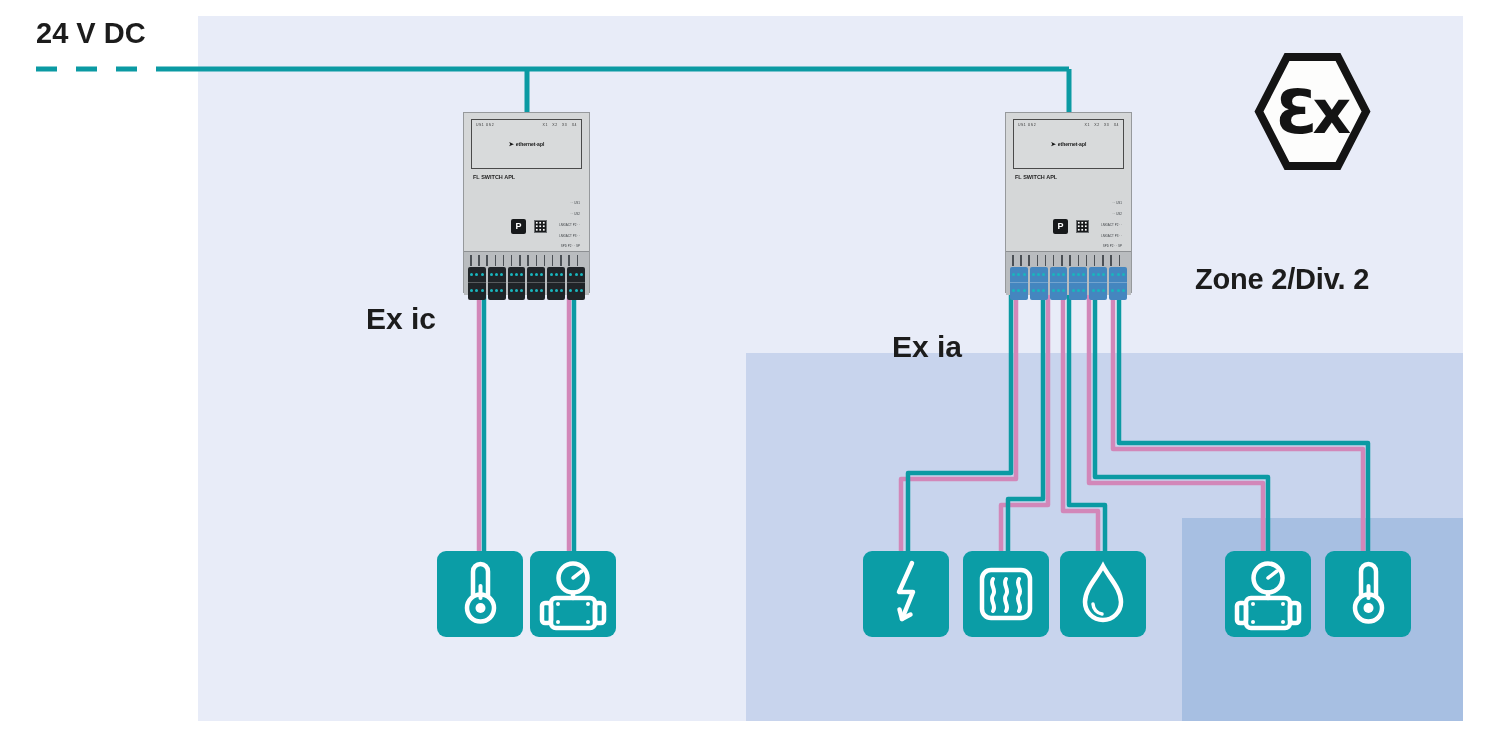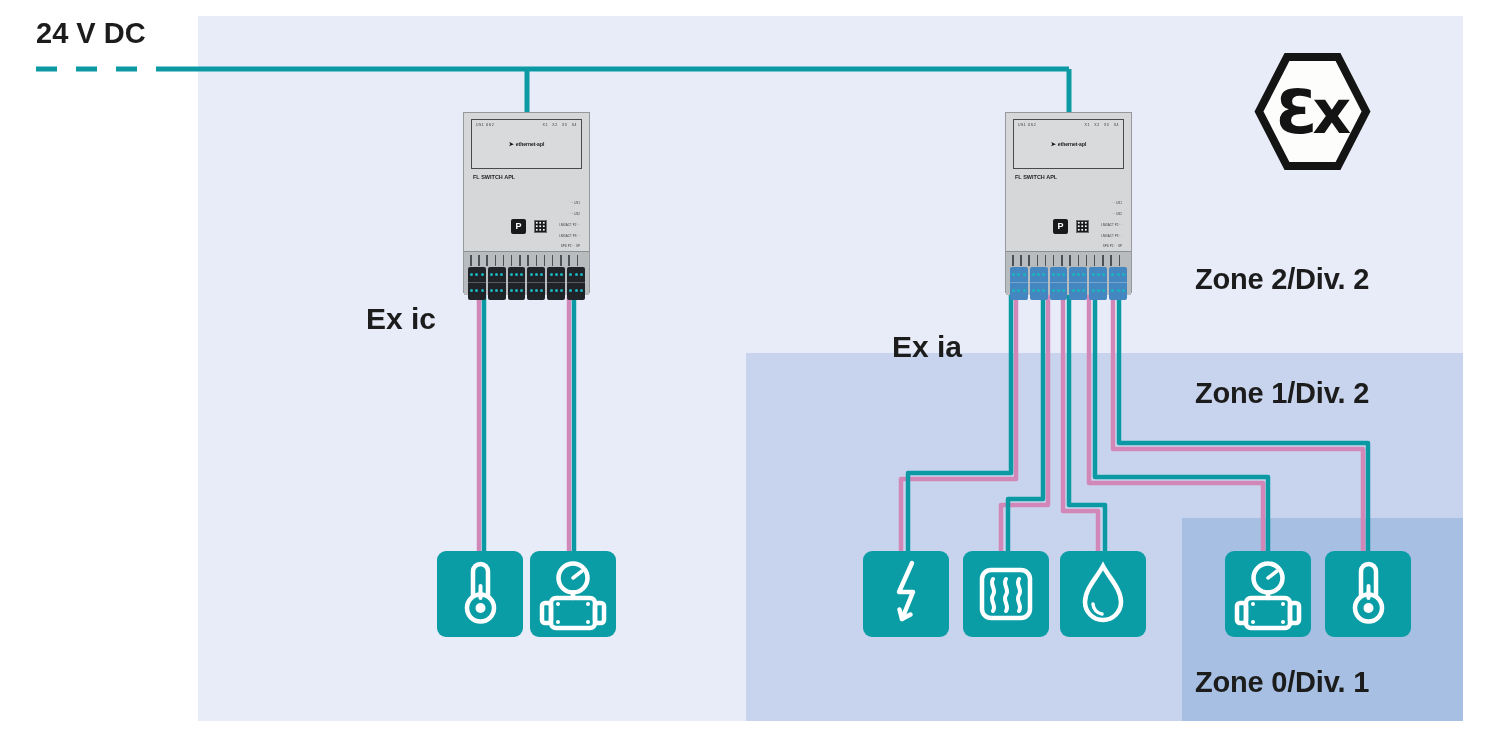--- a/index.html
+++ b/index.html
@@ -106,22 +106,20 @@
     </g>
 
     <g>
       <polygon points="1259,111.5 1287,57 1338,57 1366,111.5 1338,166 1287,166" fill="#fdfdfc" stroke="#141414" stroke-width="8" stroke-linejoin="miter"></polygon>
       <text x="1311" y="133" text-anchor="middle" font-family="DejaVu Sans, sans-serif" font-size="60" font-weight="bold" letter-spacing="-5" fill="#141414">Ɛx</text>
     </g>
   </svg>
 
   <div id="power-label">24 V DC</div>
   <div class="zone-label" id="zone2-label">Zone 2/Div. 2</div>
-  <div class="zone-label" id="zone1-label">Zone 1/Div. 2</div>
-  <div class="zone-label" id="zone0-label">Zone 0/Div. 1</div>
   <div class="ex-label" id="ex-ic">Ex ic</div>
   <div class="ex-label" id="ex-ia">Ex ia</div>
 
   <div class="switch" style="left:463px">
     <div class="panel">
       <span class="p-l">US1 US2</span>
       <span class="p-r">X1   X2   X3   X4</span>
       <div class="brand">
         <span class="arr">➤</span>
         <span>ethernet-apl</span>

